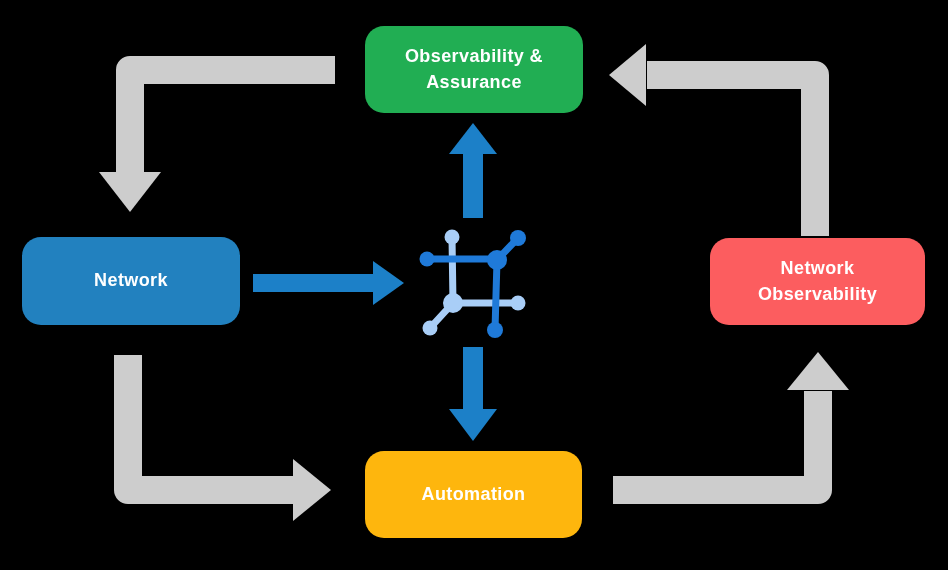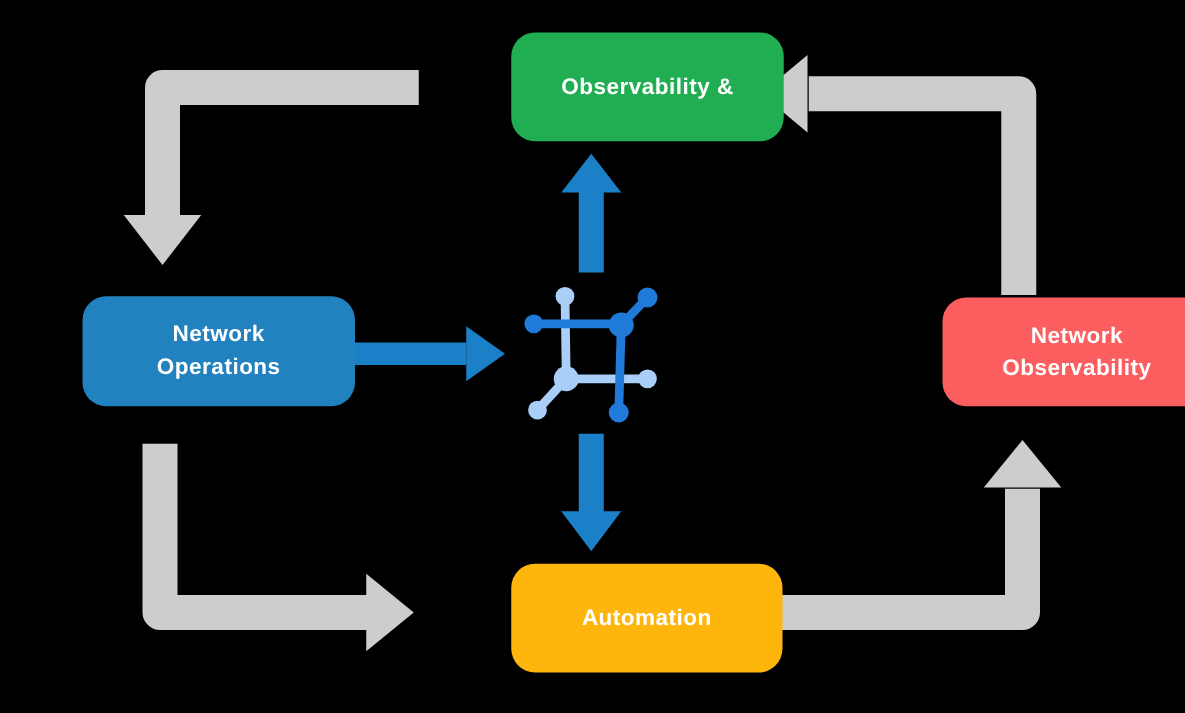--- a/index.html
+++ b/index.html
@@ -16,21 +16,20 @@
     left: 0; top: 0;
     width: 948px; height: 570px;
   }
   .node {
     position: absolute;
     border-radius: 19px;
     display: flex;
     align-items: center;
     justify-content: center;
     z-index: 2;
-    margin-left: 44px;
   }
   .node .label {
     color: #fff;
     font-size: 18px;
     font-weight: bold;
     letter-spacing: 0.4px;
     text-align: center;
     line-height: 1.42;
   }
   .node .label span { display: block; }
@@ -103,27 +102,27 @@
         <circle cx="518" cy="238" r="8"></circle>
         <circle cx="495" cy="330" r="8"></circle>
         <circle cx="497" cy="260" r="10"></circle>
       </g>
     </g>
   </svg>
 
   <div class="node node-observability" style="background: rgb(33, 174, 83);">
     <div class="label">
       <span>Observability &amp;</span>
+      <span>Assurance</span>
     </div>
   </div>
 
   <div class="node node-operations" style="background: rgb(34, 129, 191);">
     <div class="label">
       <span>Network</span>
-      <span>Operations</span>
     </div>
   </div>
 
   <div class="node node-infrastructure" style="background: rgb(252, 93, 95);">
     <div class="label">
       <span>Network</span>
       <span>Observability</span>
     </div>
   </div>
 

